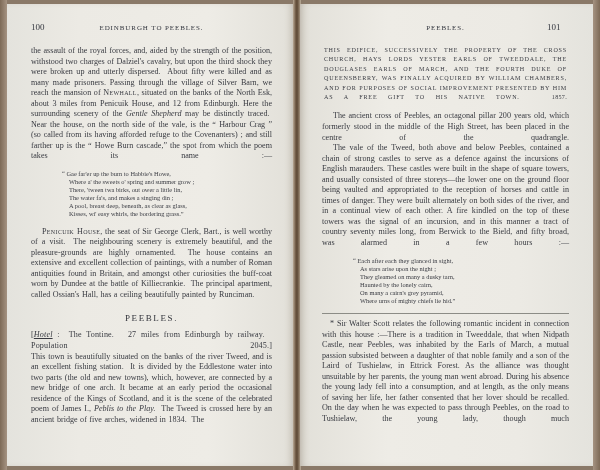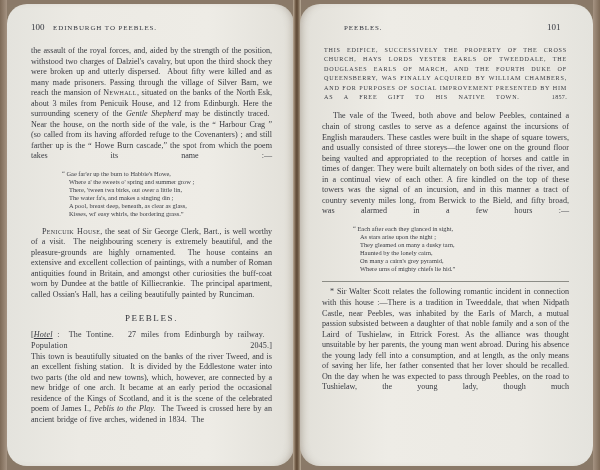--- a/index.html
+++ b/index.html
@@ -25,21 +25,20 @@
     background:#8a7968;
   }
   .scan-edge-top{top:0;}
   .scan-edge-bottom{bottom:0;}
 
   .page{
     position:absolute;top:4px;bottom:4px;
     background:#e8e7e1;
     box-sizing:border-box;
     overflow:hidden;
-    border-radius:20px;
   }
   .page.left{
     left:7px;right:auto;width:287px;
     background:linear-gradient(90deg,#e4e3dd 0%,#eceae4 25%,#eeece6 70%,#e2e0d9 100%);
     box-shadow:inset -6px 0 10px -6px rgba(90,70,50,.45);
   }
   .page.right{
     left:300px;width:293px;
     background:linear-gradient(270deg,#e4e3dd 0%,#eceae4 25%,#eeece6 70%,#e2e0d9 100%);
     box-shadow:inset 6px 0 10px -6px rgba(90,70,50,.45);
@@ -63,21 +62,21 @@
     display:flex;align-items:baseline;
     font-size:7px;letter-spacing:.9px;
     margin-bottom:14px;height:10px;
     color:#353840;
   }
   .runhead .folio{
     font-size:9px;letter-spacing:0;font-weight:400;
     min-width:22px;
   }
   .runhead .title{
-    flex:1;text-transform:uppercase;
+    flex:1;text-align:center;text-transform:uppercase;
   }
   .runhead.right .folio{text-align:left;}
 
   
   .body p{
     margin:0;
     font-size:8.1px;
     line-height:10.55px;
     text-align:justify;
     text-align-last:justify;
@@ -201,20 +200,21 @@
         <span class="folio"></span>
         <span class="title">PEEBLES.</span>
         <span class="folio">101</span>
       </div>
 
       <div class="body">
 
 
         <div class="inscription"><span>THIS EDIFICE, SUCCESSIVELY THE PROPERTY OF THE CROSS CHURCH, HAYS LORDS YESTER EARLS OF TWEEDDALE, THE DOUGLASES EARLS OF MARCH, AND THE FOURTH DUKE OF QUEENSBERRY, WAS FINALLY ACQUIRED BY WILLIAM CHAMBERS, AND FOR PURPOSES OF SOCIAL IMPROVEMENT PRESENTED BY HIM AS A FREE GIFT TO HIS NATIVE TOWN.</span>&nbsp;&nbsp;&nbsp;<span class="tail">1857.</span></div>
 
+        <p class="ind">The ancient cross of Peebles, an octagonal pillar 200 years old, which formerly stood in the middle of the High Street, has been placed in the centre of the quadrangle.</p>
 
 
         <p class="ind">The vale of the Tweed, both above and below Peebles, contained a chain of strong castles to serve as a defence against the incursions of English marauders.  These castles were built in the shape of square towers, and usually consisted of three storeys—the lower one on the ground floor being vaulted and appropriated to the reception of horses and cattle in times of danger.  They were built alternately on both sides of the river, and in a continual view of each other.   A fire kindled on the top of these towers was the signal of an incursion, and in this manner a tract of country seventy miles long, from Berwick to the Bield, and fifty broad, was alarmed in a few hours :—</p>
 
         <div class="verse">
           <div class="vl first">“ Each after each they glanced in sight,</div>
           <div class="vl">As stars arise upon the night ;</div>
           <div class="vl">They gleamed on many a dusky tarn,</div>
           <div class="vl">Haunted by the lonely cairn,</div>
           <div class="vl">On many a cairn's grey pyramid,</div>

